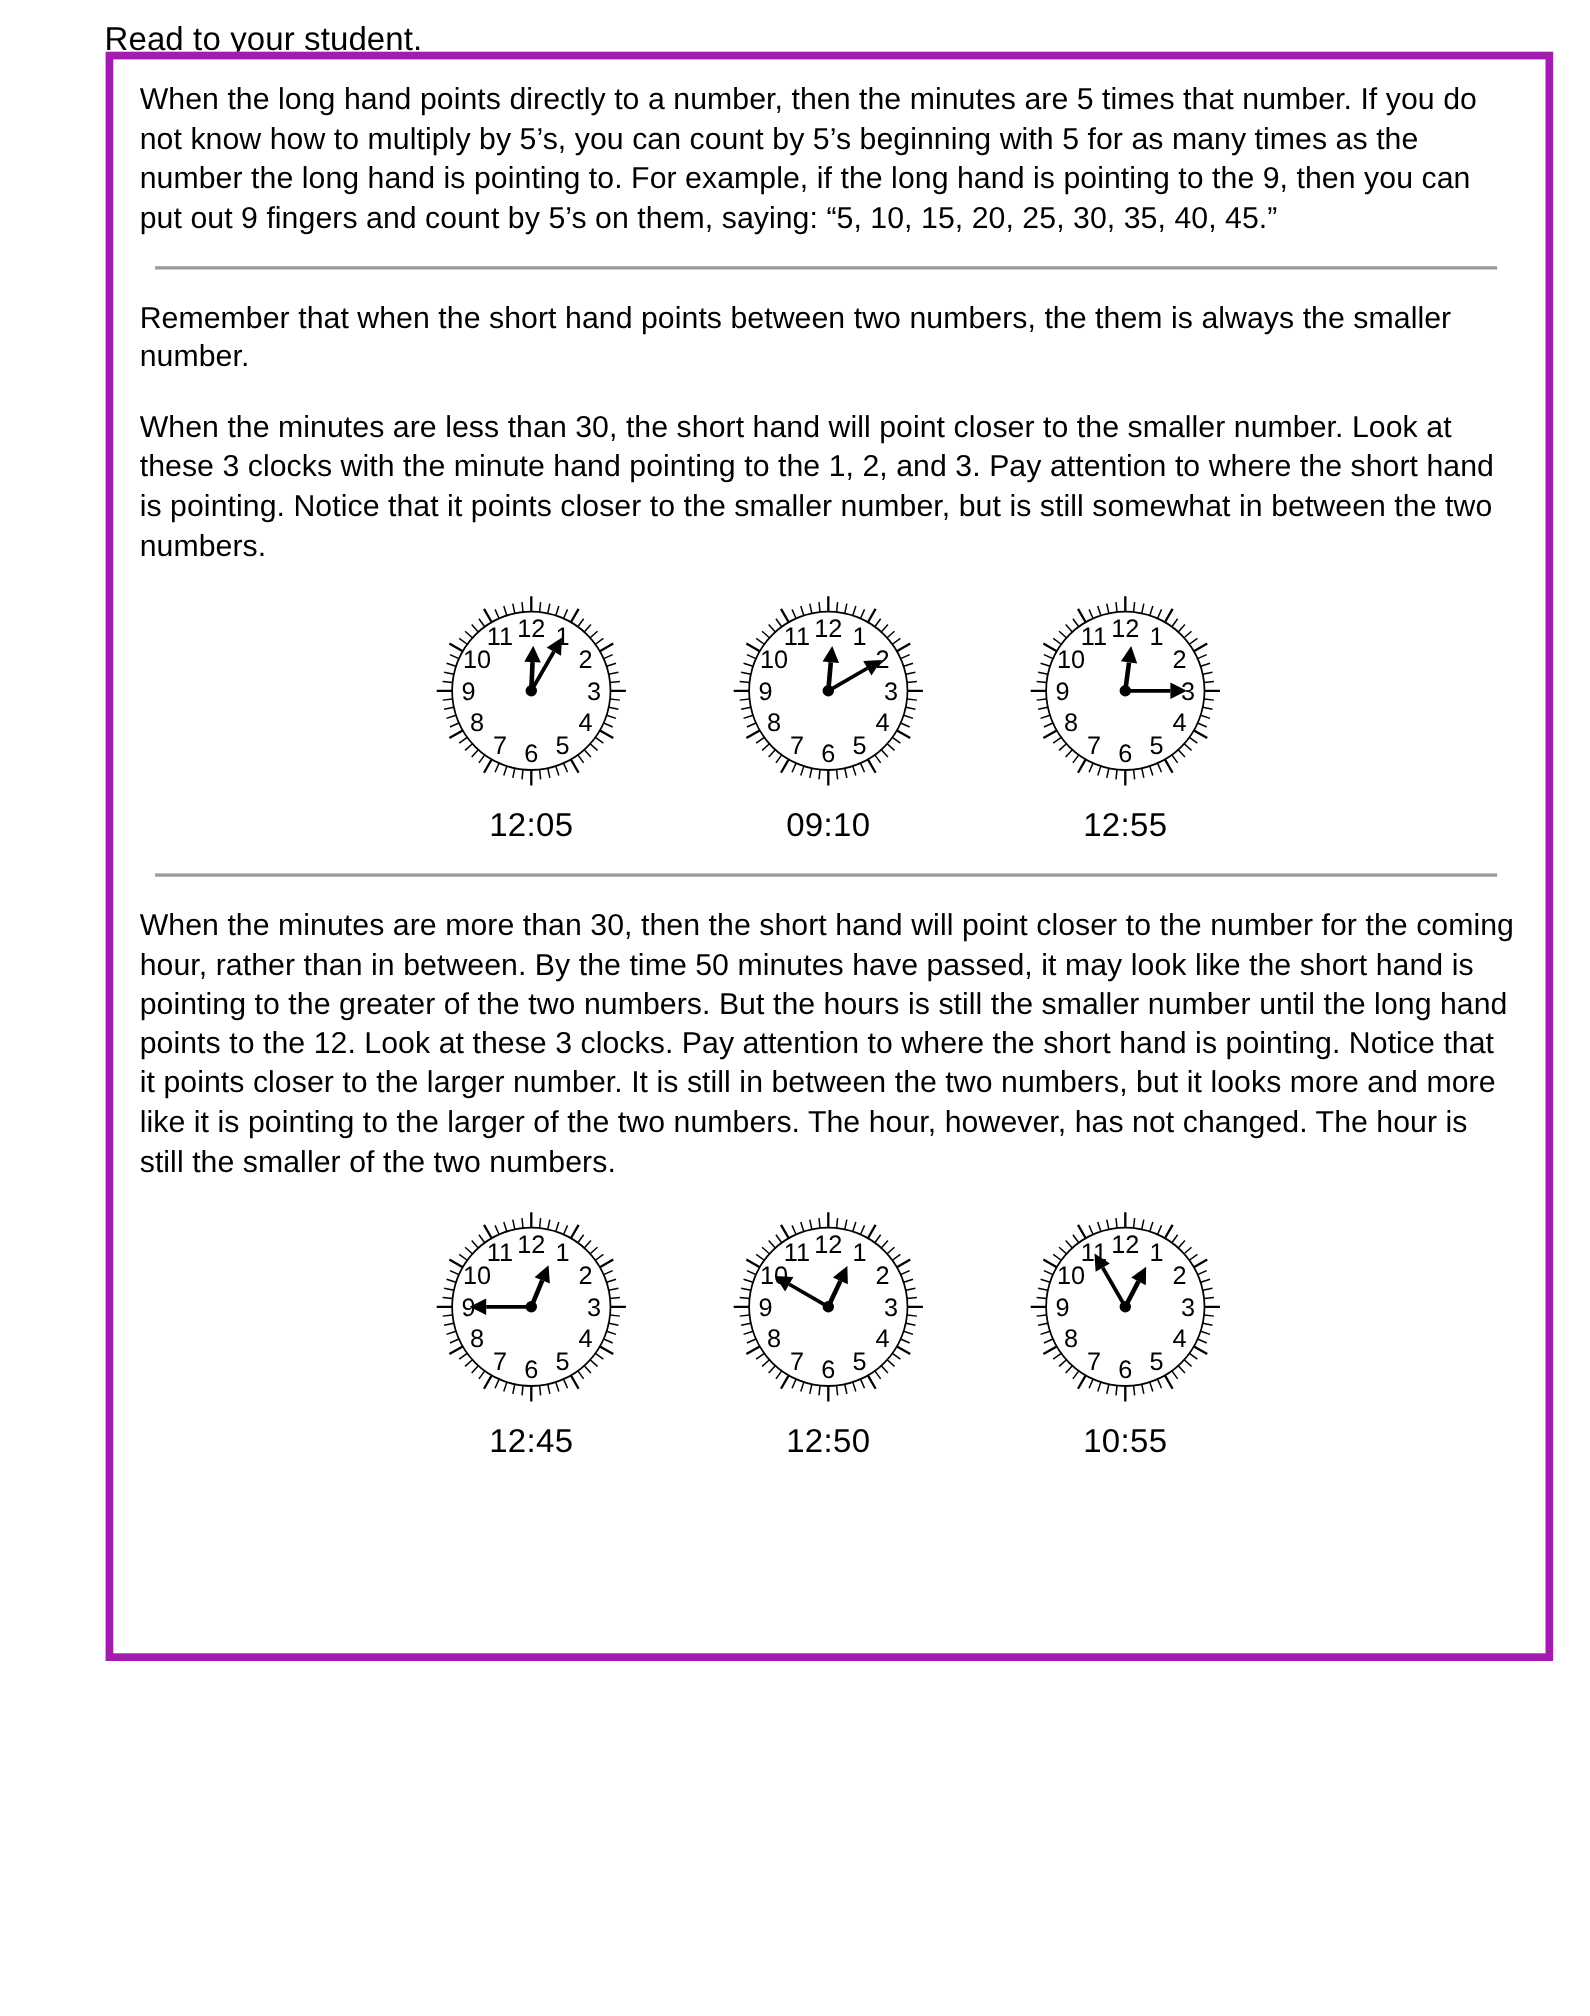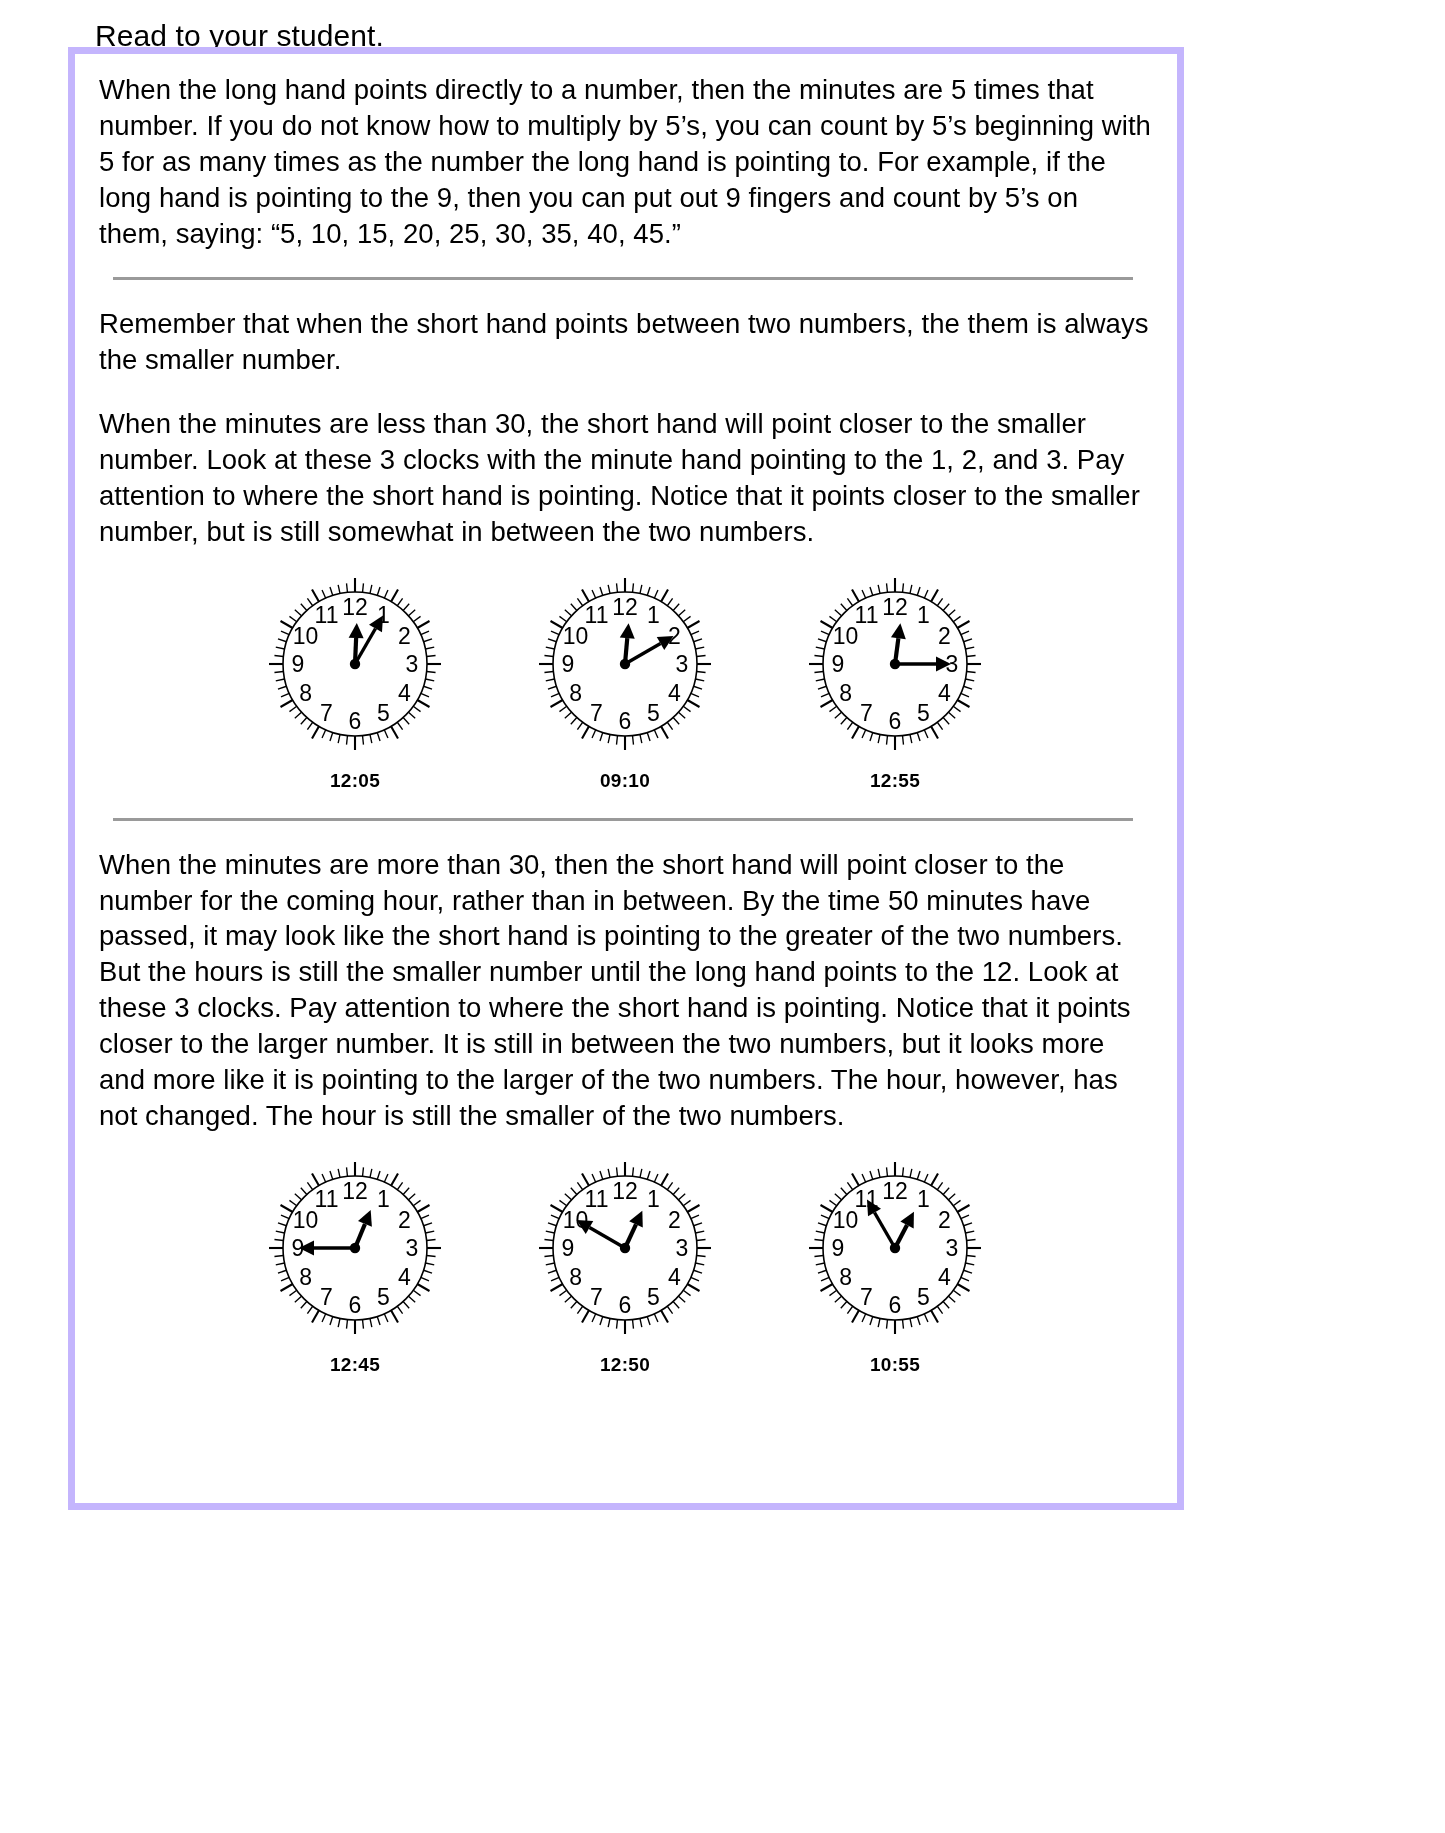--- a/index.html
+++ b/index.html
@@ -27,25 +27,25 @@
   .read-header {
     font-size: 30px;
     line-height: 1.15;
     color: #000;
     padding: 8px 0 6px 84px;
     letter-spacing: 0.1px;
   }
 
   .frame {
     position: absolute;
-    left: 68px;
+    left: 96px;
     top: 47px;
-    width: 1116px;
+    width: 1316px;
     height: 1463px;
-    border: 7px solid #c4b5fd;
+    border: 7px solid #a21caf;
     background: #ffffff;
     box-sizing: border-box;
   }
 
   .frame-inner {
     padding: 18px 26px 0 24px;
     box-sizing: border-box;
     height: 100%;
   }
 
@@ -78,25 +78,24 @@
     display: flex;
     flex-direction: column;
     align-items: center;
   }
 
   .clock-svg {
     display: block;
   }
 
   .clock-label {
-    font-size: 19px;
+    font-size: 30px;
     margin-top: 14px;
     color: #000;
     letter-spacing: 0.3px;
-    font-weight: bold;
   }
 </style>
 </head>
 <body>
 
 <div class="page">
 
   <div class="read-header">Read to your student.</div>
 
   <div class="frame">

